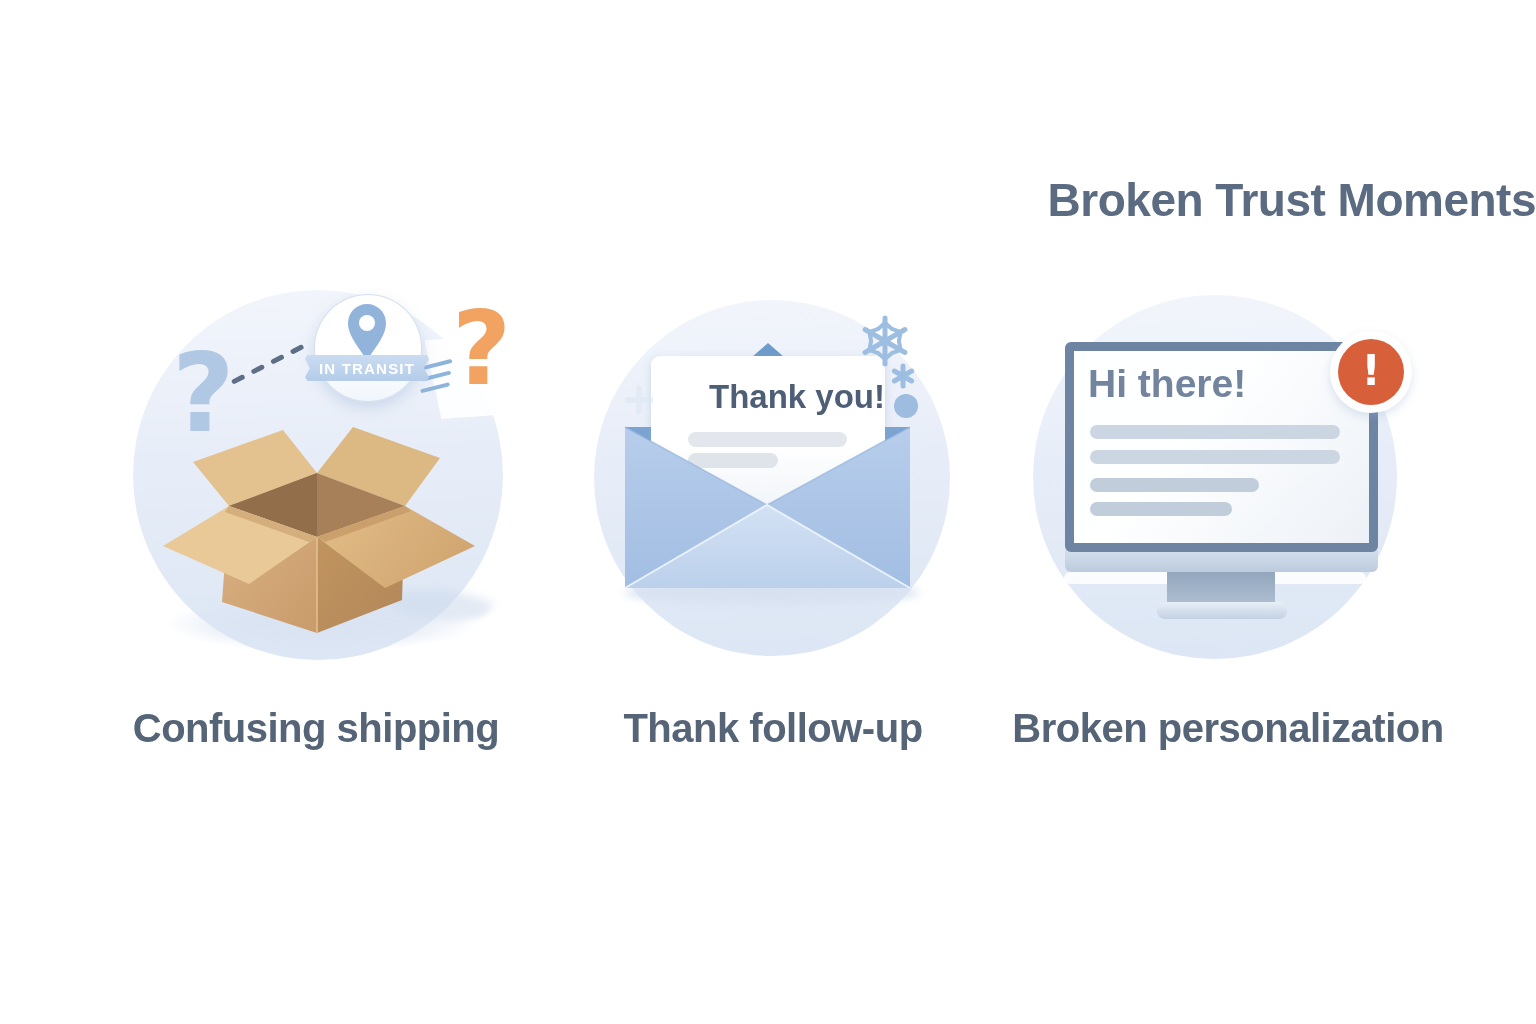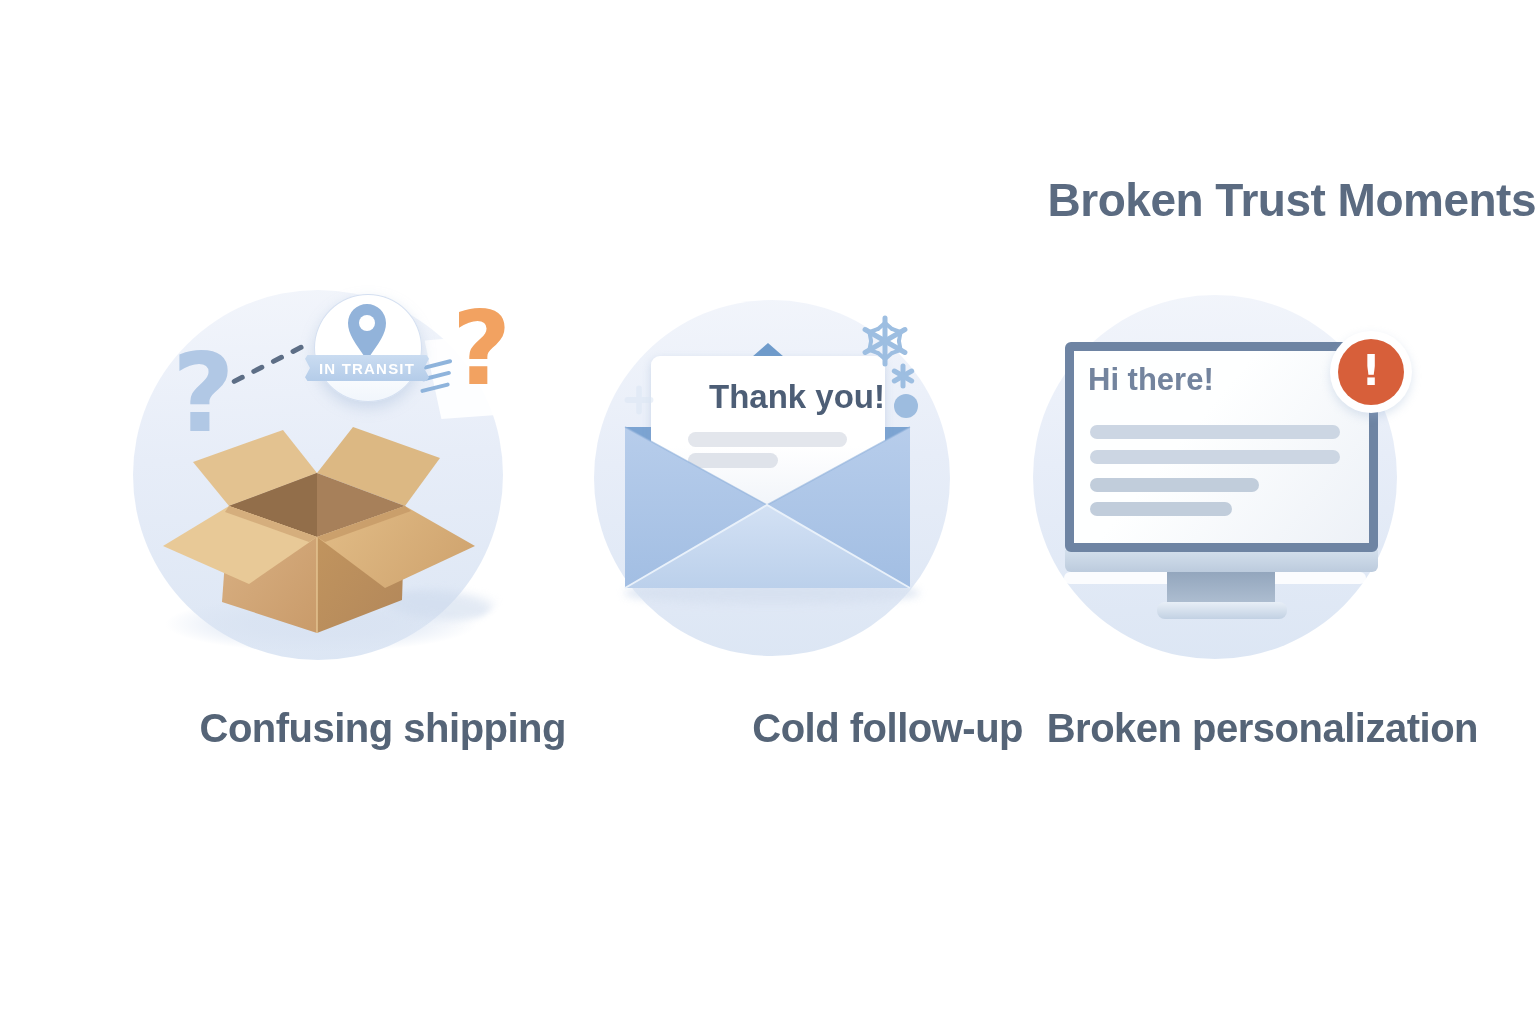--- a/index.html
+++ b/index.html
@@ -9,21 +9,21 @@
     font-family:"Liberation Sans","DejaVu Sans",sans-serif;
   }
   .abs{position:absolute;}
 
   
   .page-title{
     left:0;top:142px;width:1536px;text-align:right;
     font-size:46px;font-weight:700;color:#5b6b81;letter-spacing:-0.5px;
   }
   .panel-label{
-    top:706px;width:500px;text-align:right;
+    top:706px;width:500px;text-align:center;
     font-size:40px;font-weight:700;color:#556477;letter-spacing:-0.5px;
   }
   .label-1{left:66px;}
   .label-2{left:523px;}
   .label-3{left:978px;}
 
   
   .circle{
     border-radius:50%;
     background:linear-gradient(178deg,#f2f5fb 0%,#e7edf8 45%,#dce6f4 100%);
@@ -122,21 +122,21 @@
     left:1065px;top:550px;width:313px;height:22px;border-radius:0 0 6px 6px;
     background:linear-gradient(180deg,#d3dfec,#bccbdd);
   }
   .monitor-frame{
     left:1065px;top:342px;width:313px;height:210px;box-sizing:border-box;
     border:9px solid #6e84a3;border-radius:6px;
     background:linear-gradient(130deg,#feffff 40%,#edf1f7);
   }
   .screen-heading{
     position:absolute;left:14px;top:11px;
-    font-size:31px;font-weight:700;color:#73849e;
+    font-size:39px;font-weight:700;color:#73849e;
   }
   .screen-line{position:absolute;left:16px;height:14px;border-radius:7px;}
   .sl1{top:74px;width:250px;background:#ccd6e3;}
   .sl2{top:99px;width:250px;background:#ccd6e3;}
   .sl3{top:127px;width:169px;background:#c1cddb;}
   .sl4{top:151px;width:142px;background:#c1cddb;}
   .alert-halo{
     left:1330px;top:331px;width:82px;height:82px;border-radius:50%;
     background:#ffffff;box-shadow:0 4px 10px rgba(150,175,210,.3);
   }
@@ -279,21 +279,21 @@
     </g>
   </svg>
   <svg class="abs sparkle-svg" viewBox="0 0 26 26">
     <g transform="translate(13,13)" stroke="#dbe6f4" stroke-width="5" stroke-linecap="round">
       <line y1="-10" y2="10"></line>
       <line x1="-10" x2="10"></line>
     </g>
   </svg>
   <div class="abs blue-dot"></div>
 
-  <div class="abs panel-label label-2">Cold follow-up</div>
+  <div class="abs panel-label label-2">Thank follow-up</div>
 </div>
 
 <div>
   <div class="abs circle circle-3"></div>
 
   <div class="abs desk-band"></div>
   <div class="abs monitor-neck"></div>
   <div class="abs monitor-base"></div>
   <div class="abs monitor-bezel"></div>
 

